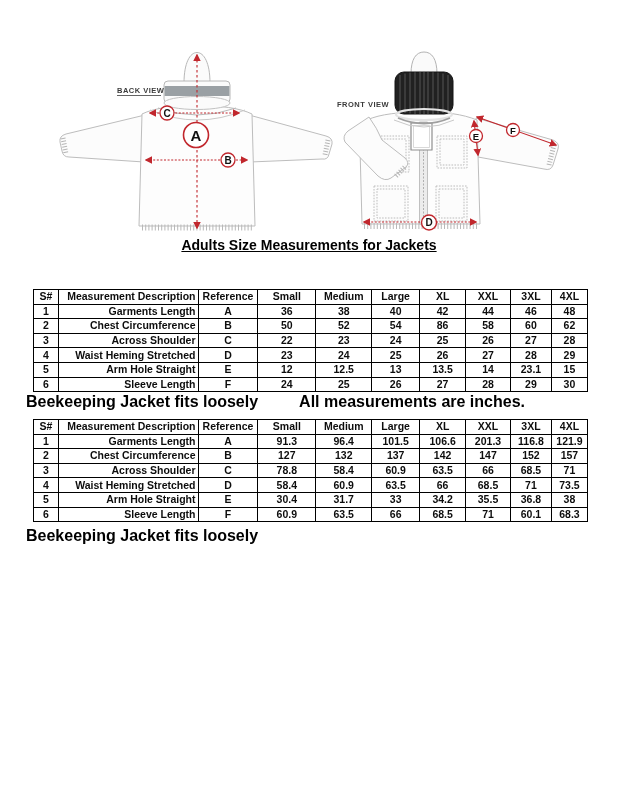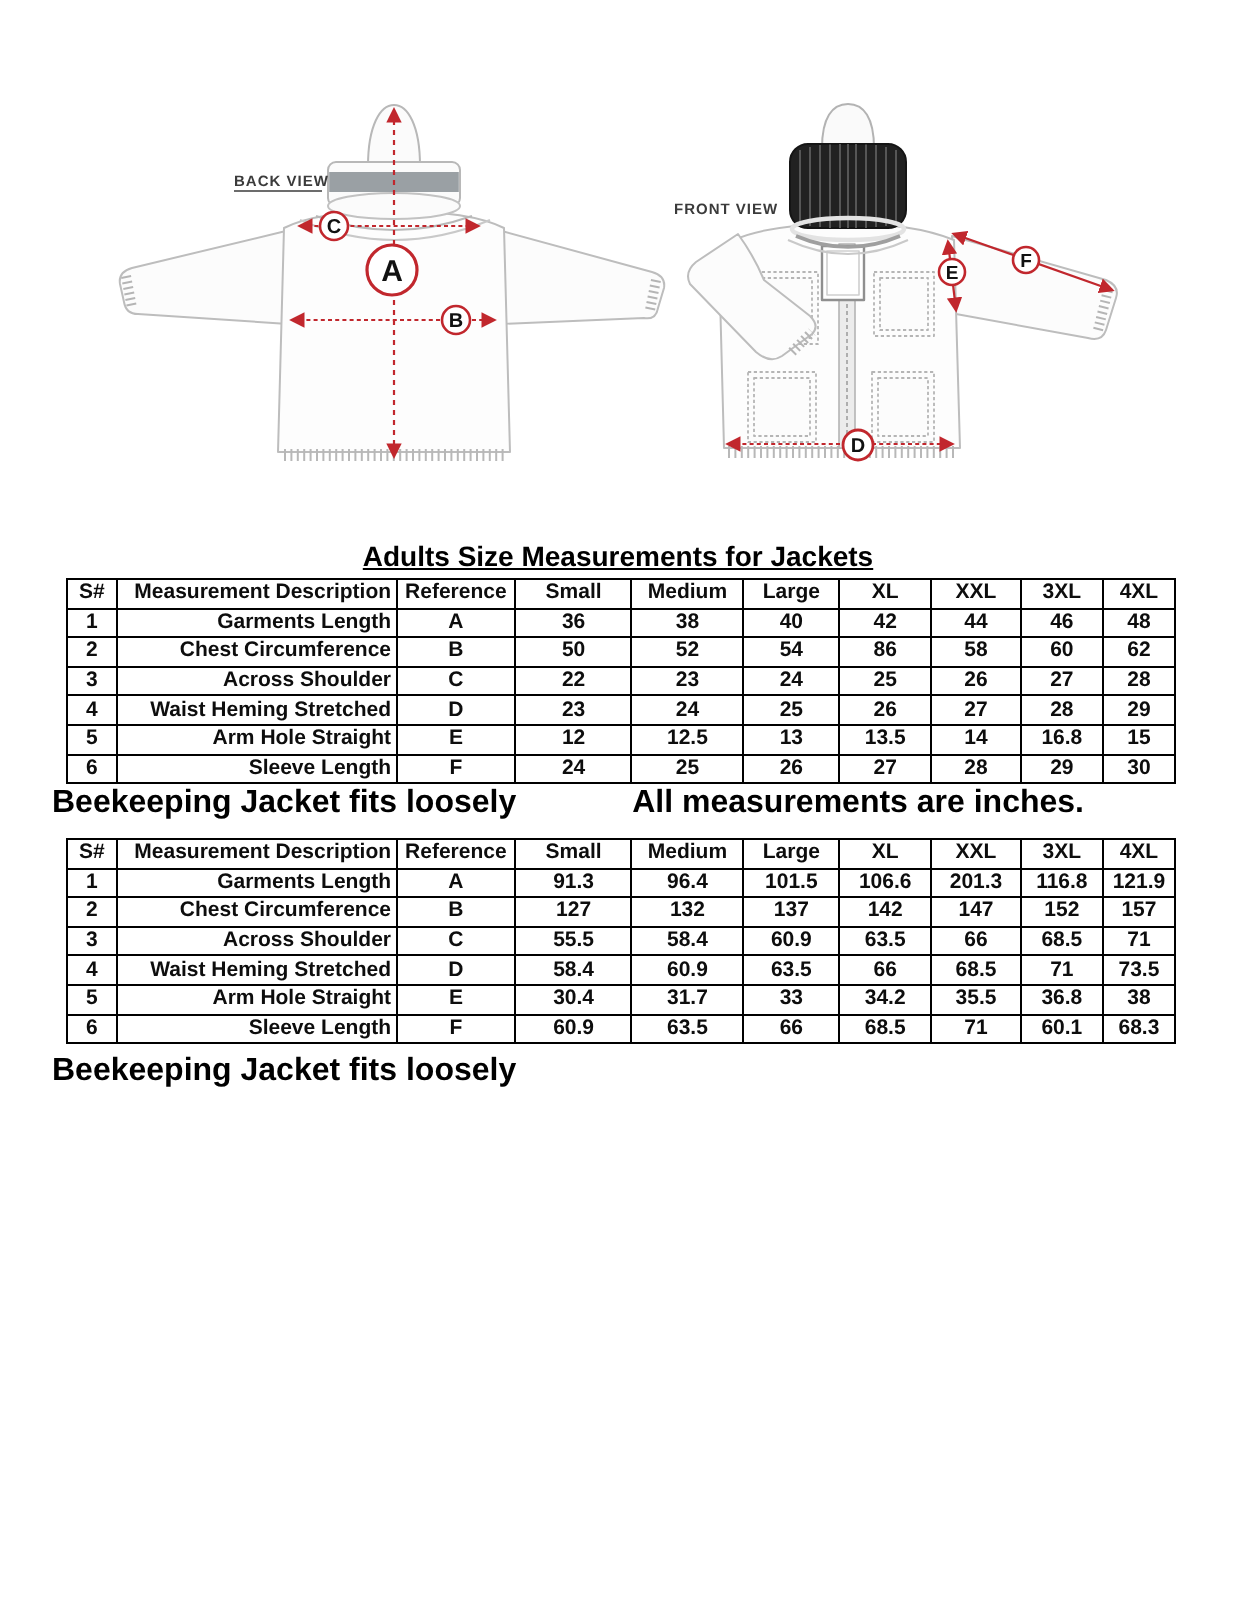--- a/index.html
+++ b/index.html
@@ -3,21 +3,21 @@
 <meta charset="utf-8">
 <style>
   html,body { margin:0; padding:0; }
   body {
     width:618px; height:800px; background:#ffffff;
     font-family:"Liberation Sans", sans-serif;
     position:relative; overflow:hidden; color:#111;
   }
   .diagram-svg { position:absolute; top:8px; left:0; }
   .doc-title {
-    position:absolute; top:270px; left:0; width:618px;
+    position:absolute; top:237px; left:0; width:618px;
     text-align:center; font-size:14px; font-weight:bold; color:#000;
   }
   .doc-title span { text-decoration:underline; }
   table.size-table {
     position:absolute; left:33px; width:555px;
     border-collapse:collapse; table-layout:fixed;
     font-size:10.5px; font-weight:bold; color:#0d0d0d;
   }
   table.size-table.t1 { top:289px; }
   table.size-table.t2 { top:419px; }
@@ -25,21 +25,21 @@
     border:1px solid #000; text-align:center; padding:0 2px;
     height:13.6px; line-height:1.05; white-space:nowrap; overflow:hidden;
   }
   .size-table th.desc, .size-table td.desc { text-align:right; padding-left:5px; }
   .notes {
     position:absolute; left:26px; width:555px; display:flex;
     justify-content:space-between; font-size:16px; font-weight:bold; color:#000;
   }
   .notes.n1 { top:393px; }
   .notes.n2 { top:527px; }
-  .notes .right { margin-right:39px; }
+  .notes .right { margin-right:56px; }
   svg text.view-label { font-size:7.5px; font-weight:bold; fill:#3b3b3b; letter-spacing:0.5px; }
   svg text.ref-letter { font-weight:bold; fill:#111; text-anchor:middle; }
 </style>
 </head>
 <body>
 
 <svg class="diagram-svg" width="618" height="250" viewBox="0 0 618 250">
   <defs>
     <marker id="arr" viewBox="0 0 8 8" refX="6.5" refY="4" markerWidth="7" markerHeight="7" orient="auto-start-reverse">
       <path d="M0,0 L8,4 L0,8 Z" fill="#c1272d"></path>
@@ -223,21 +223,21 @@
       </tr>
       <tr>
         <td>5</td>
         <td class="desc">Arm Hole Straight</td>
         <td>E</td>
         <td>12</td>
         <td>12.5</td>
         <td>13</td>
         <td>13.5</td>
         <td>14</td>
-        <td>16.8</td>
+        <td>23.1</td>
         <td>15</td>
       </tr>
       <tr>
         <td>6</td>
         <td class="desc">Sleeve Length</td>
         <td>F</td>
         <td>24</td>
         <td>25</td>
         <td>26</td>
         <td>27</td>
@@ -302,21 +302,21 @@
         <td>137</td>
         <td>142</td>
         <td>147</td>
         <td>152</td>
         <td>157</td>
       </tr>
       <tr>
         <td>3</td>
         <td class="desc">Across Shoulder</td>
         <td>C</td>
-        <td>55.5</td>
+        <td>78.8</td>
         <td>58.4</td>
         <td>60.9</td>
         <td>63.5</td>
         <td>66</td>
         <td>68.5</td>
         <td>71</td>
       </tr>
       <tr>
         <td>4</td>
         <td class="desc">Waist Heming Stretched</td>

